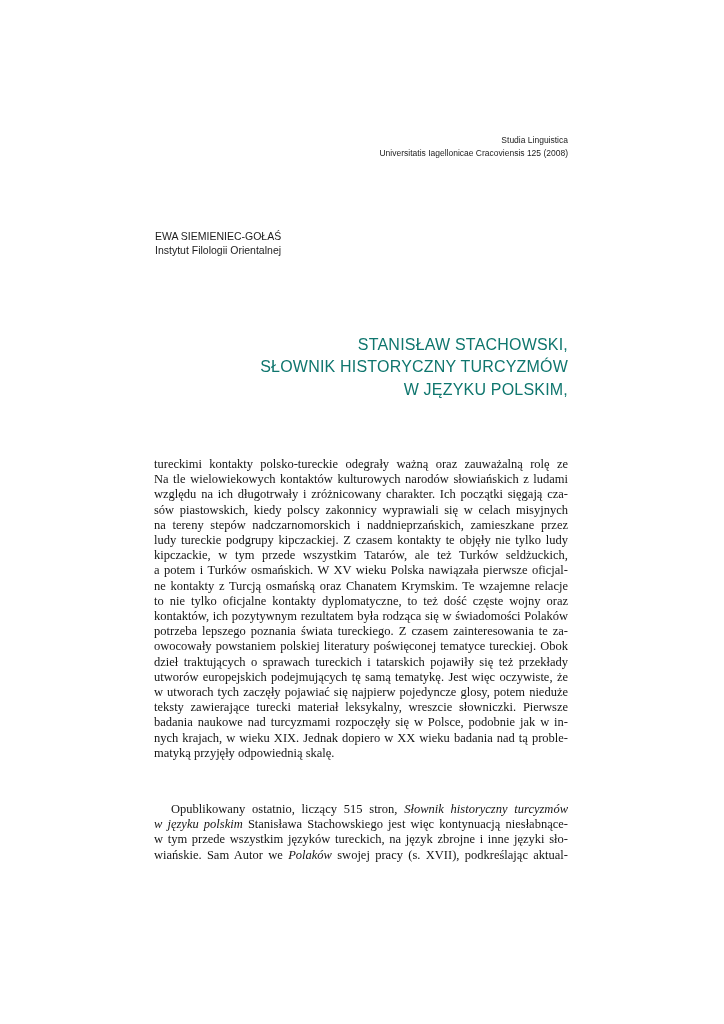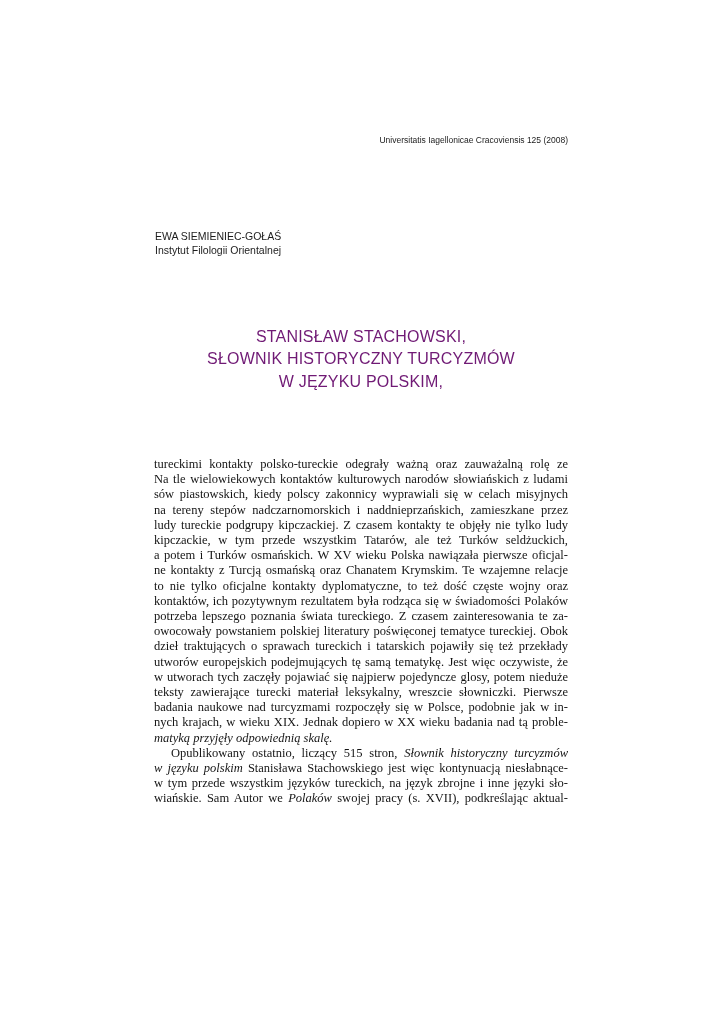--- a/index.html
+++ b/index.html
@@ -23,67 +23,69 @@
   }
   .author-block {
     position: absolute;
     top: 229px;
     left: 155px;
     font: 10.5px/14.2px "Liberation Sans", sans-serif;
     color: #1c1c1c;
   }
   .article-title {
     position: absolute;
-    top: 326px;
+    top: 334px;
     right: 156px;
     left: 154px;
-    text-align: center;
+    text-align: right;
     font: 16px/22.4px "Liberation Sans", sans-serif;
     letter-spacing: 0.2px;
-    color: #701a75;
+    color: #0f766e;
   }
   .body-text {
     position: absolute;
     top: 457px;
     left: 154px;
     width: 414px;
     font: 12.5px/15.2px "Liberation Serif", serif;
     color: #141414;
   }
   .body-text .line {
     text-align: justify;
     text-align-last: justify;
   }
-  .body-text .line.end { text-align-last: left; font-style: italic; }
-  .body-text .line.indent { text-indent: 17px; }
+  .body-text .line.end { text-align-last: left; }
+  .body-text .line.indent { text-indent: 17px; margin-top: 41px; }
   .it { font-style: italic; }
 </style>
 </head>
 <body>
 
 <div class="page">
 
   <div class="journal-header">
+    <div>Studia Linguistica</div>
     <div>Universitatis Iagellonicae Cracoviensis 125 (2008)</div>
   </div>
 
   <div class="author-block">
     <div>EWA SIEMIENIEC-GOŁAŚ</div>
     <div>Instytut Filologii Orientalnej</div>
   </div>
 
   <div class="article-title">
     <div>STANISŁAW STACHOWSKI,</div>
     <div>SŁOWNIK HISTORYCZNY TURCYZMÓW</div>
     <div>W JĘZYKU POLSKIM,</div>
   </div>
 
   <div class="body-text">
       <div class="line"><span>tureckimi kontakty polsko-tureckie odegrały ważną oraz zauważalną rolę ze</span></div>
       <div class="line"><span>Na tle wielowiekowych kontaktów kulturowych narodów słowiańskich z ludami</span></div>
+      <div class="line"><span>względu na ich długotrwały i zróżnicowany charakter. Ich początki sięgają cza-</span></div>
       <div class="line"><span>sów piastowskich, kiedy polscy zakonnicy wyprawiali się w celach misyjnych</span></div>
       <div class="line"><span>na tereny stepów nadczarnomorskich i naddnieprzańskich, zamieszkane przez</span></div>
       <div class="line"><span>ludy tureckie podgrupy kipczackiej. Z czasem kontakty te objęły nie tylko ludy</span></div>
       <div class="line"><span>kipczackie, w tym przede wszystkim Tatarów, ale też Turków seldżuckich,</span></div>
       <div class="line"><span>a potem i Turków osmańskich. W XV wieku Polska nawiązała pierwsze oficjal-</span></div>
       <div class="line"><span>ne kontakty z Turcją osmańską oraz Chanatem Krymskim. Te wzajemne relacje</span></div>
       <div class="line"><span>to nie tylko oficjalne kontakty dyplomatyczne, to też dość częste wojny oraz</span></div>
       <div class="line"><span>kontaktów, ich pozytywnym rezultatem była rodząca się w świadomości Polaków</span></div>
       <div class="line"><span>potrzeba lepszego poznania świata tureckiego. Z czasem zainteresowania te za-</span></div>
       <div class="line"><span>owocowały powstaniem polskiej literatury poświęconej tematyce tureckiej. Obok</span></div>

